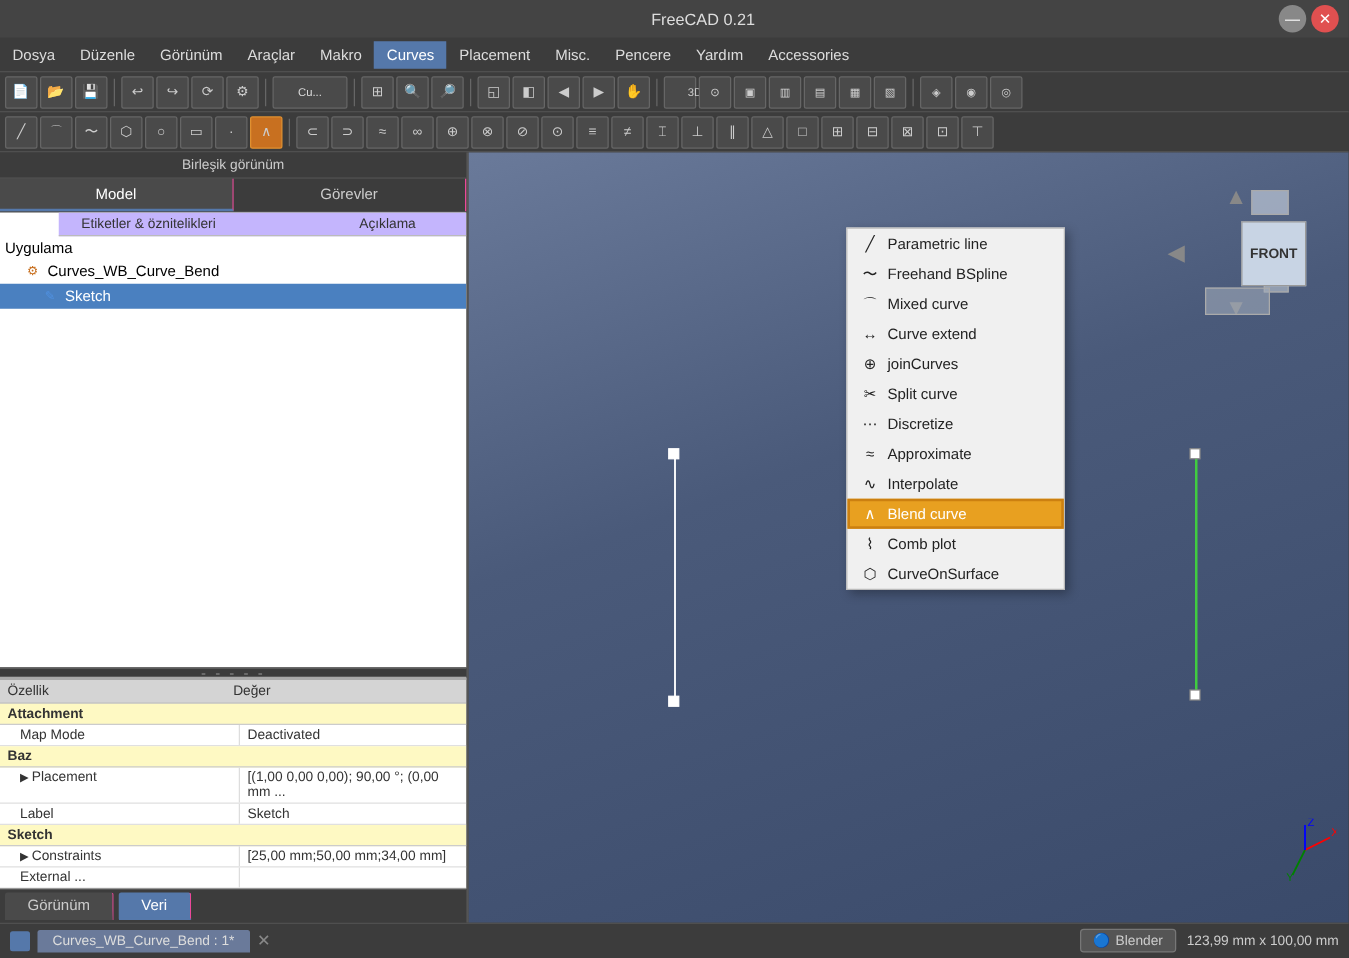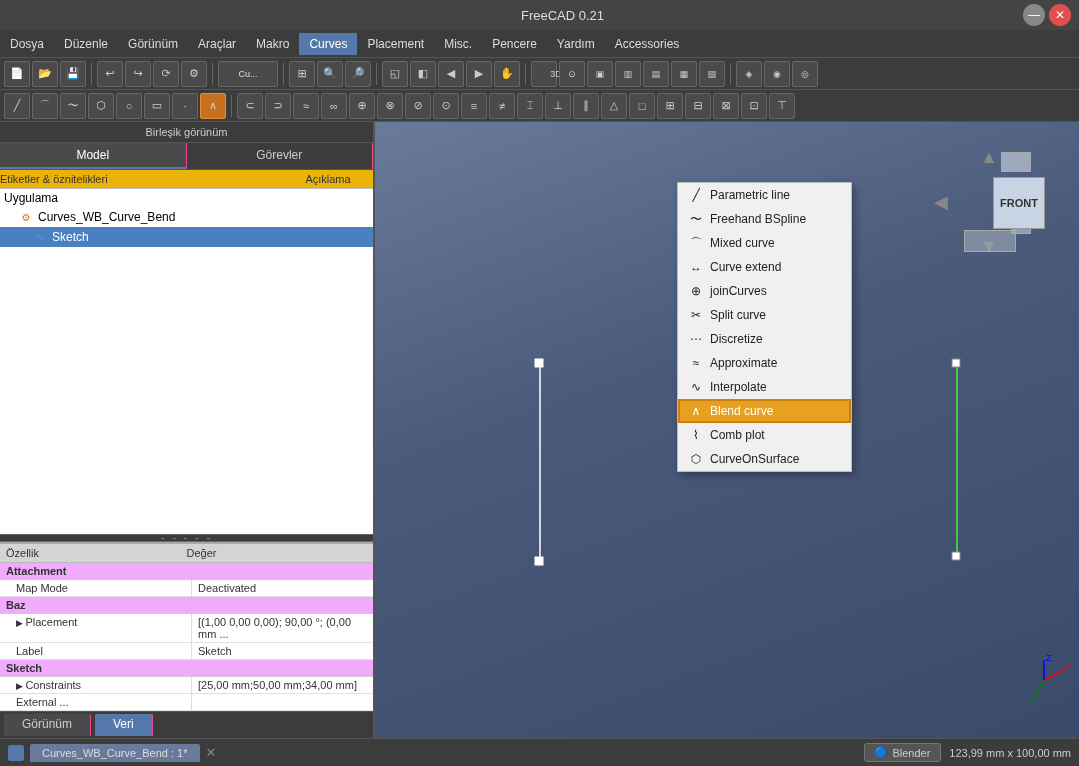--- a/index.html
+++ b/index.html
@@ -43,37 +43,37 @@
       width: 375px; min-width: 375px; background: #444; display: flex; flex-direction: column;
       border-right: 2px solid #555;
     }
     #panel-label { text-align: center; color: #ccc; padding: 4px; background: #3c3c3c; font-size: 11px; border-bottom: 1px solid #555; }
     #tabs { display: flex; border-bottom: 1px solid #555; }
     .tab { flex: 1; text-align: center; padding: 5px; cursor: pointer; color: #ccc; background: #3c3c3c; border-right: 1px solid #ec4899; font-size: 12px; }
     .tab.active { background: #4a4a4a; border-bottom: 2px solid #5578aa; color: #fff; }
 
     
     #tree-section { flex: 1; background: #fff; overflow: auto; }
-    .tree-header { display: flex; padding: 3px 0; background: #eab308; border-bottom: 1px solid #bbb; }
+    .tree-header { display: flex; padding: 3px 18px; background: #c4b5fd; border-bottom: 1px solid #bbb; margin-left: 47px; }
     .tree-col1 { flex: 1; font-size: 11px; color: #333; }
     .tree-col2 { width: 90px; font-size: 11px; color: #333; text-align: center; }
 
     .tree-item { display: flex; align-items: center; padding: 2px 4px; cursor: pointer; }
     .tree-item.selected { background: #4a80c0; color: #fff; }
     .tree-indent { display: inline-block; width: 14px; }
     .tree-icon { width: 16px; height: 16px; margin-right: 4px; display: inline-flex; align-items: center; justify-content: center; font-size: 10px; }
     .tree-text { font-size: 12px; }
 
     
     #props-section { background: #fff; border-top: 2px solid #aaa; overflow: auto; max-height: 280px; }
     .props-header { display: flex; padding: 3px 6px; background: #d4d4d4; border-bottom: 1px solid #bbb; }
     .prop-col1 { flex: 1; font-size: 11px; color: #333; }
     .prop-col2 { flex: 1; font-size: 11px; color: #333; }
 
-    .prop-group { background: #f0abfc; padding: 2px 6px; font-size: 11px; font-weight: bold; color: #333; border-bottom: 1px solid #ccc; }
+    .prop-group { background: #fef9c3; padding: 2px 6px; font-size: 11px; font-weight: bold; color: #333; border-bottom: 1px solid #ccc; }
     .prop-row { display: flex; border-bottom: 1px solid #e0e0e0; font-size: 11px; }
     .prop-row .k { padding: 2px 6px; flex: 1; color: #333; white-space: nowrap; }
     .prop-row .v { padding: 2px 6px; flex: 1; color: #333; border-left: 1px solid #ddd; }
     .prop-row.has-arrow .k::before { content: '▶ '; font-size: 9px; }
     .prop-row.indent .k { padding-left: 16px; }
 
     
     #viewport {
       flex: 1; background: linear-gradient(160deg, #6a7a9a 0%, #4a5a7a 40%, #3a4a6a 100%);
       position: relative; overflow: hidden;

